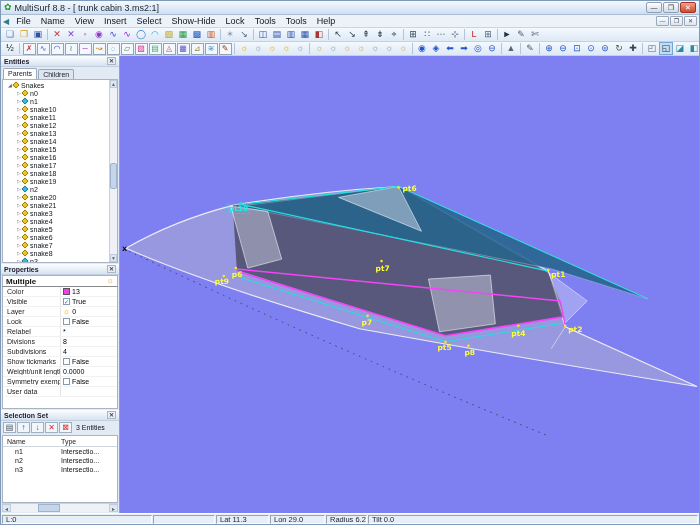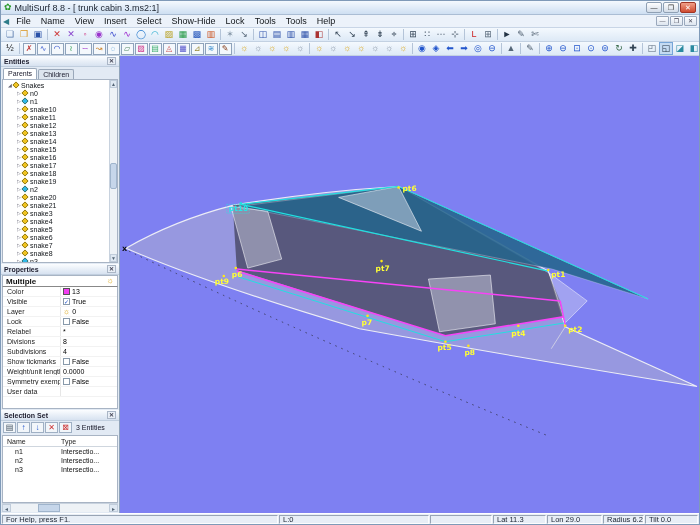--- a/index.html
+++ b/index.html
@@ -519,21 +519,20 @@
           <text x="392" y="281" fill="#ffff35" font-size="7.5" font-weight="bold" font-family="&quot;DejaVu Sans&quot;, sans-serif">pt4</text>
           <text x="318" y="295" fill="#ffff35" font-size="7.5" font-weight="bold" font-family="&quot;DejaVu Sans&quot;, sans-serif">pt5</text>
           <text x="345" y="300" fill="#ffff35" font-size="7.5" font-weight="bold" font-family="&quot;DejaVu Sans&quot;, sans-serif">p8</text>
           <text x="242" y="270" fill="#ffff35" font-size="7.5" font-weight="bold" font-family="&quot;DejaVu Sans&quot;, sans-serif">p7</text>
           <text x="2" y="196" fill="#101018" font-size="8" font-weight="bold" font-family="&quot;DejaVu Sans&quot;, sans-serif">x</text>
         </svg>
     </div>
   </div>
 
   <div class="statusbar">
-    <span class="sfield sf-help">For Help, press F1.</span>
     <span class="sfield sf-mode">L:0</span>
     <span class="sfield sf-blank"></span>
     <span class="sfield sf-lat">Lat 11.3</span>
     <span class="sfield sf-lon">Lon 29.0</span>
     <span class="sfield sf-rad">Radius 6.22</span>
     <span class="sfield sf-tilt">Tilt 0.0</span>
   </div>
 
 </div>
 

